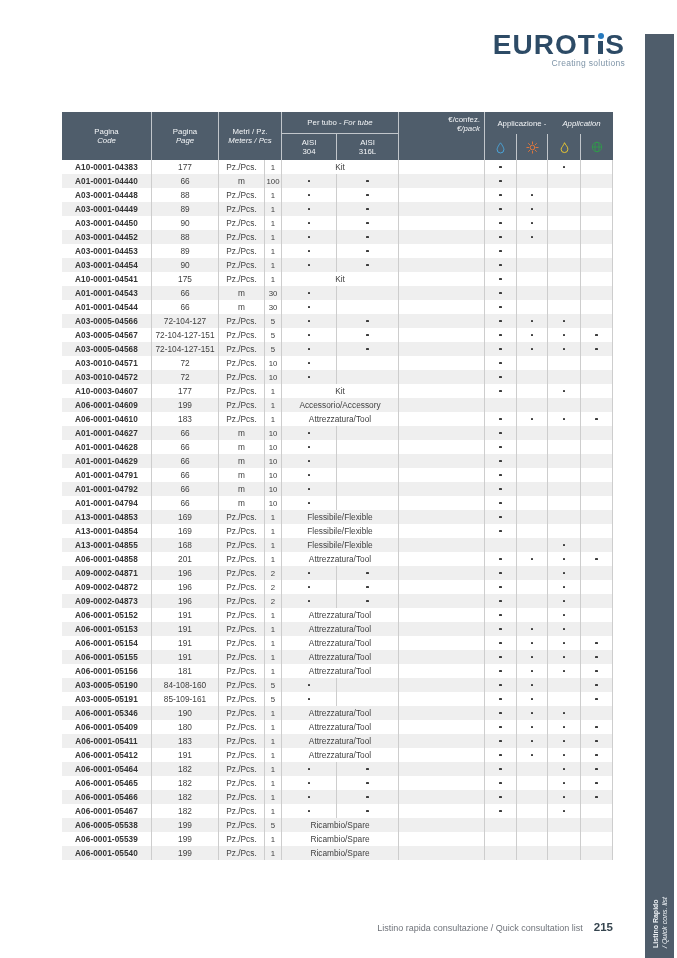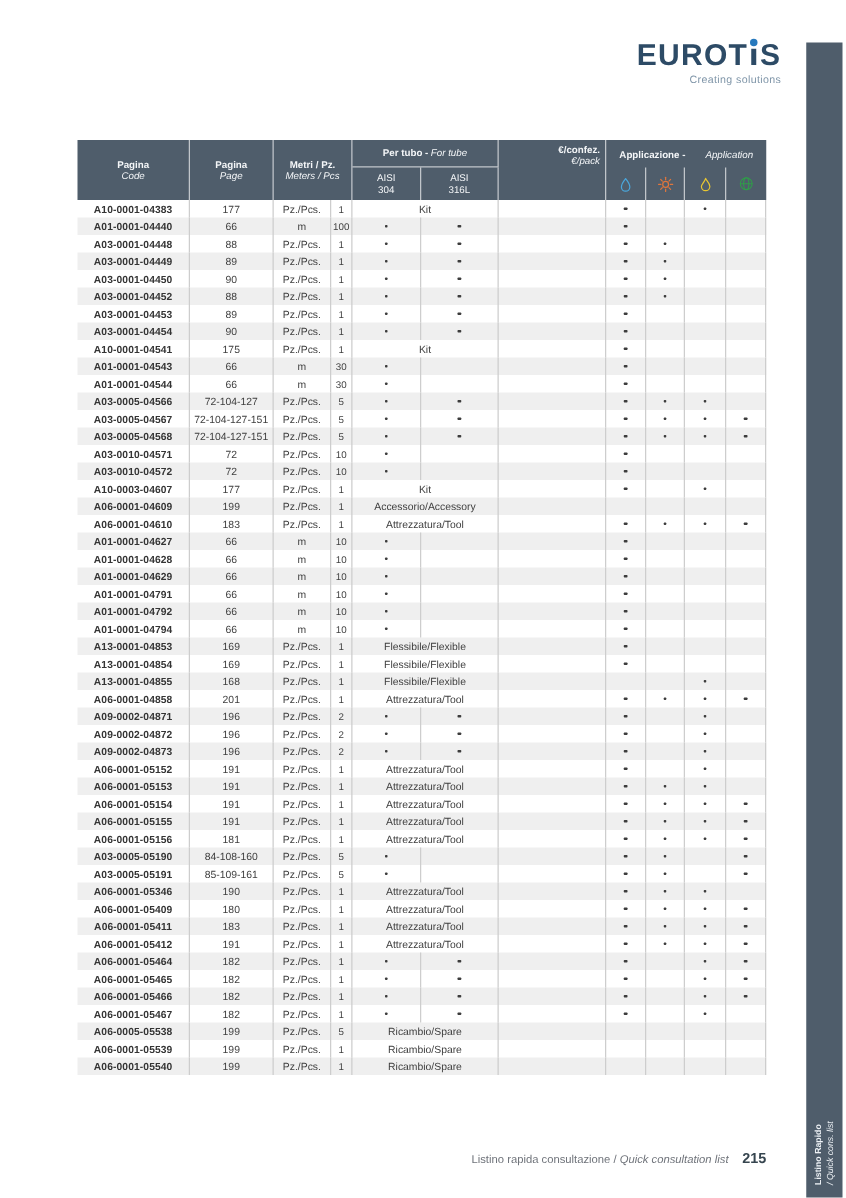--- a/index.html
+++ b/index.html
@@ -1,39 +1,39 @@
 <!DOCTYPE html>
 <html><head>
 <meta charset="utf-8">
 <style>
   html,body{margin:0;padding:0;}
   body{width:677px;height:958px;background:#ffffff;position:relative;overflow:hidden;
        font-family:"Liberation Sans",sans-serif;-webkit-font-smoothing:antialiased;}
 
   
   .logo{position:absolute;top:34px;right:52px;text-align:right;}
-  .wordmark{font-weight:bold;font-size:24px;letter-spacing:1px;color:#2d4b66;line-height:22px;white-space:nowrap;}
+  .wordmark{font-weight:bold;font-size:28px;letter-spacing:1px;color:#2d4b66;line-height:22px;white-space:nowrap;}
   .logo-i{position:relative;display:inline-block;width:4.5px;height:13px;background:#2d4b66;margin:0 2.5px;}
   .logo-i-dot{position:absolute;top:-8px;left:-0.8px;width:6px;height:6px;border-radius:50%;background:#2779bd;}
   .tagline{font-size:8.5px;color:#7f95a8;margin-top:2px;letter-spacing:0.3px;}
 
   
   .sidebar{position:absolute;left:645px;top:34px;width:29px;height:924px;background:#4f5d6b;}
   .sidebar-tab{position:absolute;bottom:10px;left:50%;transform:translateX(-50%) rotate(180deg);
                writing-mode:vertical-rl;color:#eef2f6;font-size:7px;line-height:9.5px;white-space:nowrap;}
   .sidebar-tab .b{font-weight:bold;display:block;}
   .sidebar-tab .i{font-style:italic;display:block;}
 
   
   .table-wrap{position:absolute;left:62px;top:112px;width:551px;}
   .grid-cols{display:grid;grid-template-columns:90px 67px 46px 17px 55px 62px 86px 32px 31px 33px 32px;}
 
   .thead{grid-template-rows:22px 26px;background:#4f5d6b;color:#f4f6f8;font-size:7.8px;line-height:9px;}
   .hc{display:flex;flex-direction:column;align-items:center;justify-content:center;text-align:center;}
-  .hc .b{font-weight:bold;text-align:right;}
+  .hc .b{font-weight:normal;text-align:right;}
   .hc .i{font-style:italic;font-weight:normal;}
   .brd{border-right:1px solid rgba(255,255,255,0.65);}
   .h-codice{grid-column:1;grid-row:1/3;}
   .h-pagina{grid-column:2;grid-row:1/3;}
   .h-metri{grid-column:3/5;grid-row:1/3;}
   .h-tubo-label{grid-column:5/7;grid-row:1;border-bottom:1px solid rgba(255,255,255,0.65);flex-direction:row;gap:2px;}
   .h-304{grid-column:5;grid-row:2;}
   .h-316{grid-column:6;grid-row:2;}
   .h-pack{grid-column:7;grid-row:1/3;align-items:flex-end;justify-content:flex-start;padding:3px 4px 0 0;box-sizing:border-box;}
   .h-app-label{grid-column:8/12;grid-row:1;flex-direction:row;gap:16px;}
@@ -43,21 +43,21 @@
   .trow{height:14px;font-size:8.3px;color:#3e3e3e;}
   .trow.alt{background:#efefef;}
   .tc{display:flex;align-items:center;justify-content:center;border-right:1px solid #cdcdcd;overflow:hidden;white-space:nowrap;}
   .c-code{font-weight:bold;color:#343434;font-size:8.2px;letter-spacing:0.1px;}
   .c-qty{font-size:7.8px;}
   .dot{width:2.5px;height:2.5px;background:#3c3c3c;border-radius:0.6px;display:block;}
 
   
   .footer{position:absolute;top:921px;right:64px;display:flex;align-items:baseline;gap:11px;}
   .footer-caption{font-size:9px;color:#6f737a;}
-  .footer-caption .i{font-style:italic;margin-top:28px;}
+  .footer-caption .i{margin-top:28px;}
   .footer-page{font-size:11.5px;font-weight:bold;color:#36454f;}
 </style>
 </head>
 <body>
 
 <div class="logo">
   <div class="wordmark"><span>EUROT</span><span class="logo-i"><span class="logo-i-dot"></span></span><span>S</span></div>
   <div class="tagline">Creating solutions</div>
 </div>
 

